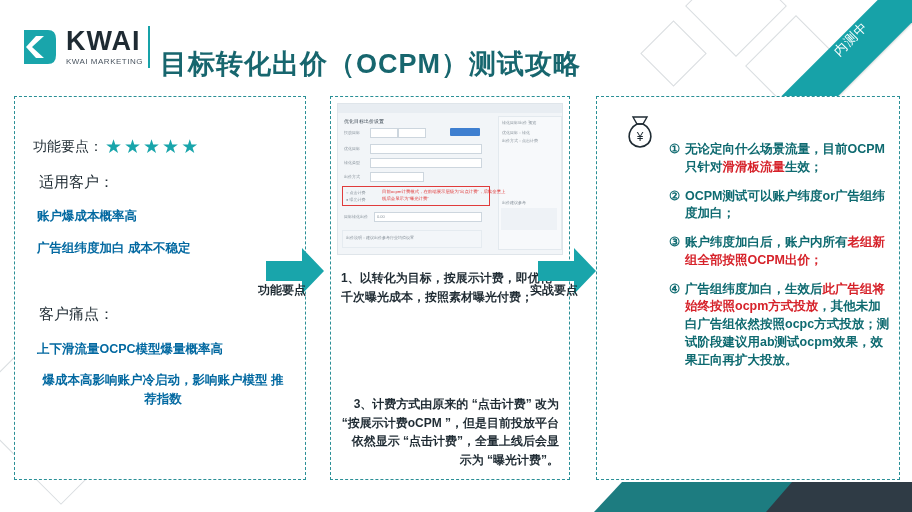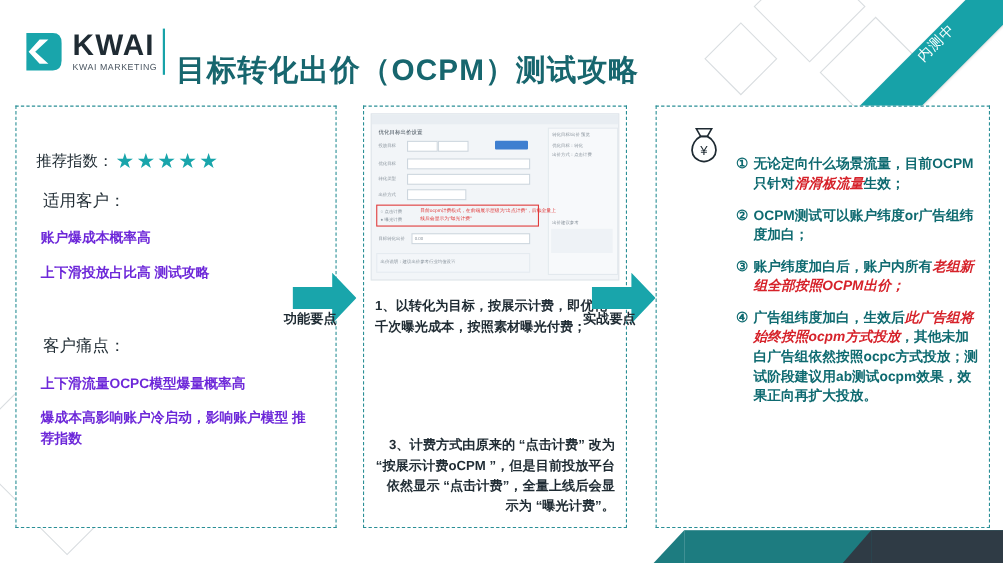--- a/index.html
+++ b/index.html
@@ -173,22 +173,23 @@
   .stars { color: #19a5ab; font-size: 19px; letter-spacing: 2px; margin-left: 2px; }
   .lbl-head {
     position: absolute;
     font-size: 15px;
     color: #1f2b33;
   }
   .lbl-item {
     position: absolute;
     font-size: 12.5px;
     font-weight: bold;
-    color: #6d28d9;
+    color: #0369a1;
     line-height: 1.5;
+    text-align: center;
   }
   .l-suit { left: 24px; top: 76px; }
   .l-i1 { left: 22px; top: 110px; }
   .l-i2 { left: 22px; top: 142px; }
   .l-pain { left: 24px; top: 208px; }
   .l-i3 { left: 22px; top: 243px; }
   .l-i4 { left: 22px; top: 274px; width: 252px; font-weight: bold; }
 
   
   .mid-img {
@@ -256,21 +257,21 @@
     color: #0e6a70;
     margin-bottom: 11px;
     padding-left: 16px;
   }
   .right-list li .num {
     position: absolute;
     left: 0; top: 0;
     color: #0e6a70;
     font-weight: bold;
   }
-  .hl { color: #d6222a; font-style: italic; }
+  .hl { color: #d6222a; }
 
   
   .arrow {
     position: absolute;
     width: 58px; height: 46px;
   }
   .arrow svg { display: block; }
   .arrow-1 { left: 266px; top: 248px; }
   .arrow-2 { left: 538px; top: 248px; }
   .arrow-label {
@@ -311,26 +312,26 @@
         <div class="logo-kwai">KWAI</div>
         <div class="logo-sub">KWAI MARKETING</div>
       </div>
     </div>
     <div class="logo-divider"></div>
     <div class="header-title">目标转化出价（OCPM）测试攻略</div>
   </div>
 
   <div class="panel panel-left">
     <div class="rec-line">
-      <span>推荐指数：</span>
+      <span>功能要点：</span>
       <span class="stars">★★★★★</span>
     </div>
     <div class="lbl-head l-suit">适用客户：</div>
     <div class="lbl-item l-i1">账户爆成本概率高</div>
-    <div class="lbl-item l-i2">上下滑投放占比高  测试攻略</div>
+    <div class="lbl-item l-i2">广告组纬度加白  成本不稳定</div>
     <div class="lbl-head l-pain">客户痛点：</div>
     <div class="lbl-item l-i3">上下滑流量OCPC模型爆量概率高</div>
     <div class="lbl-item l-i4">爆成本高影响账户冷启动，影响账户模型  推荐指数</div>
   </div>
 
   <div class="arrow arrow-1">
     <svg width="58" height="46" viewBox="0 0 58 46">
       <path d="M0 13 L36 13 L36 0 L58 23 L36 46 L36 33 L0 33 Z" fill="#19a5ab"></path>
     </svg>
   </div>

